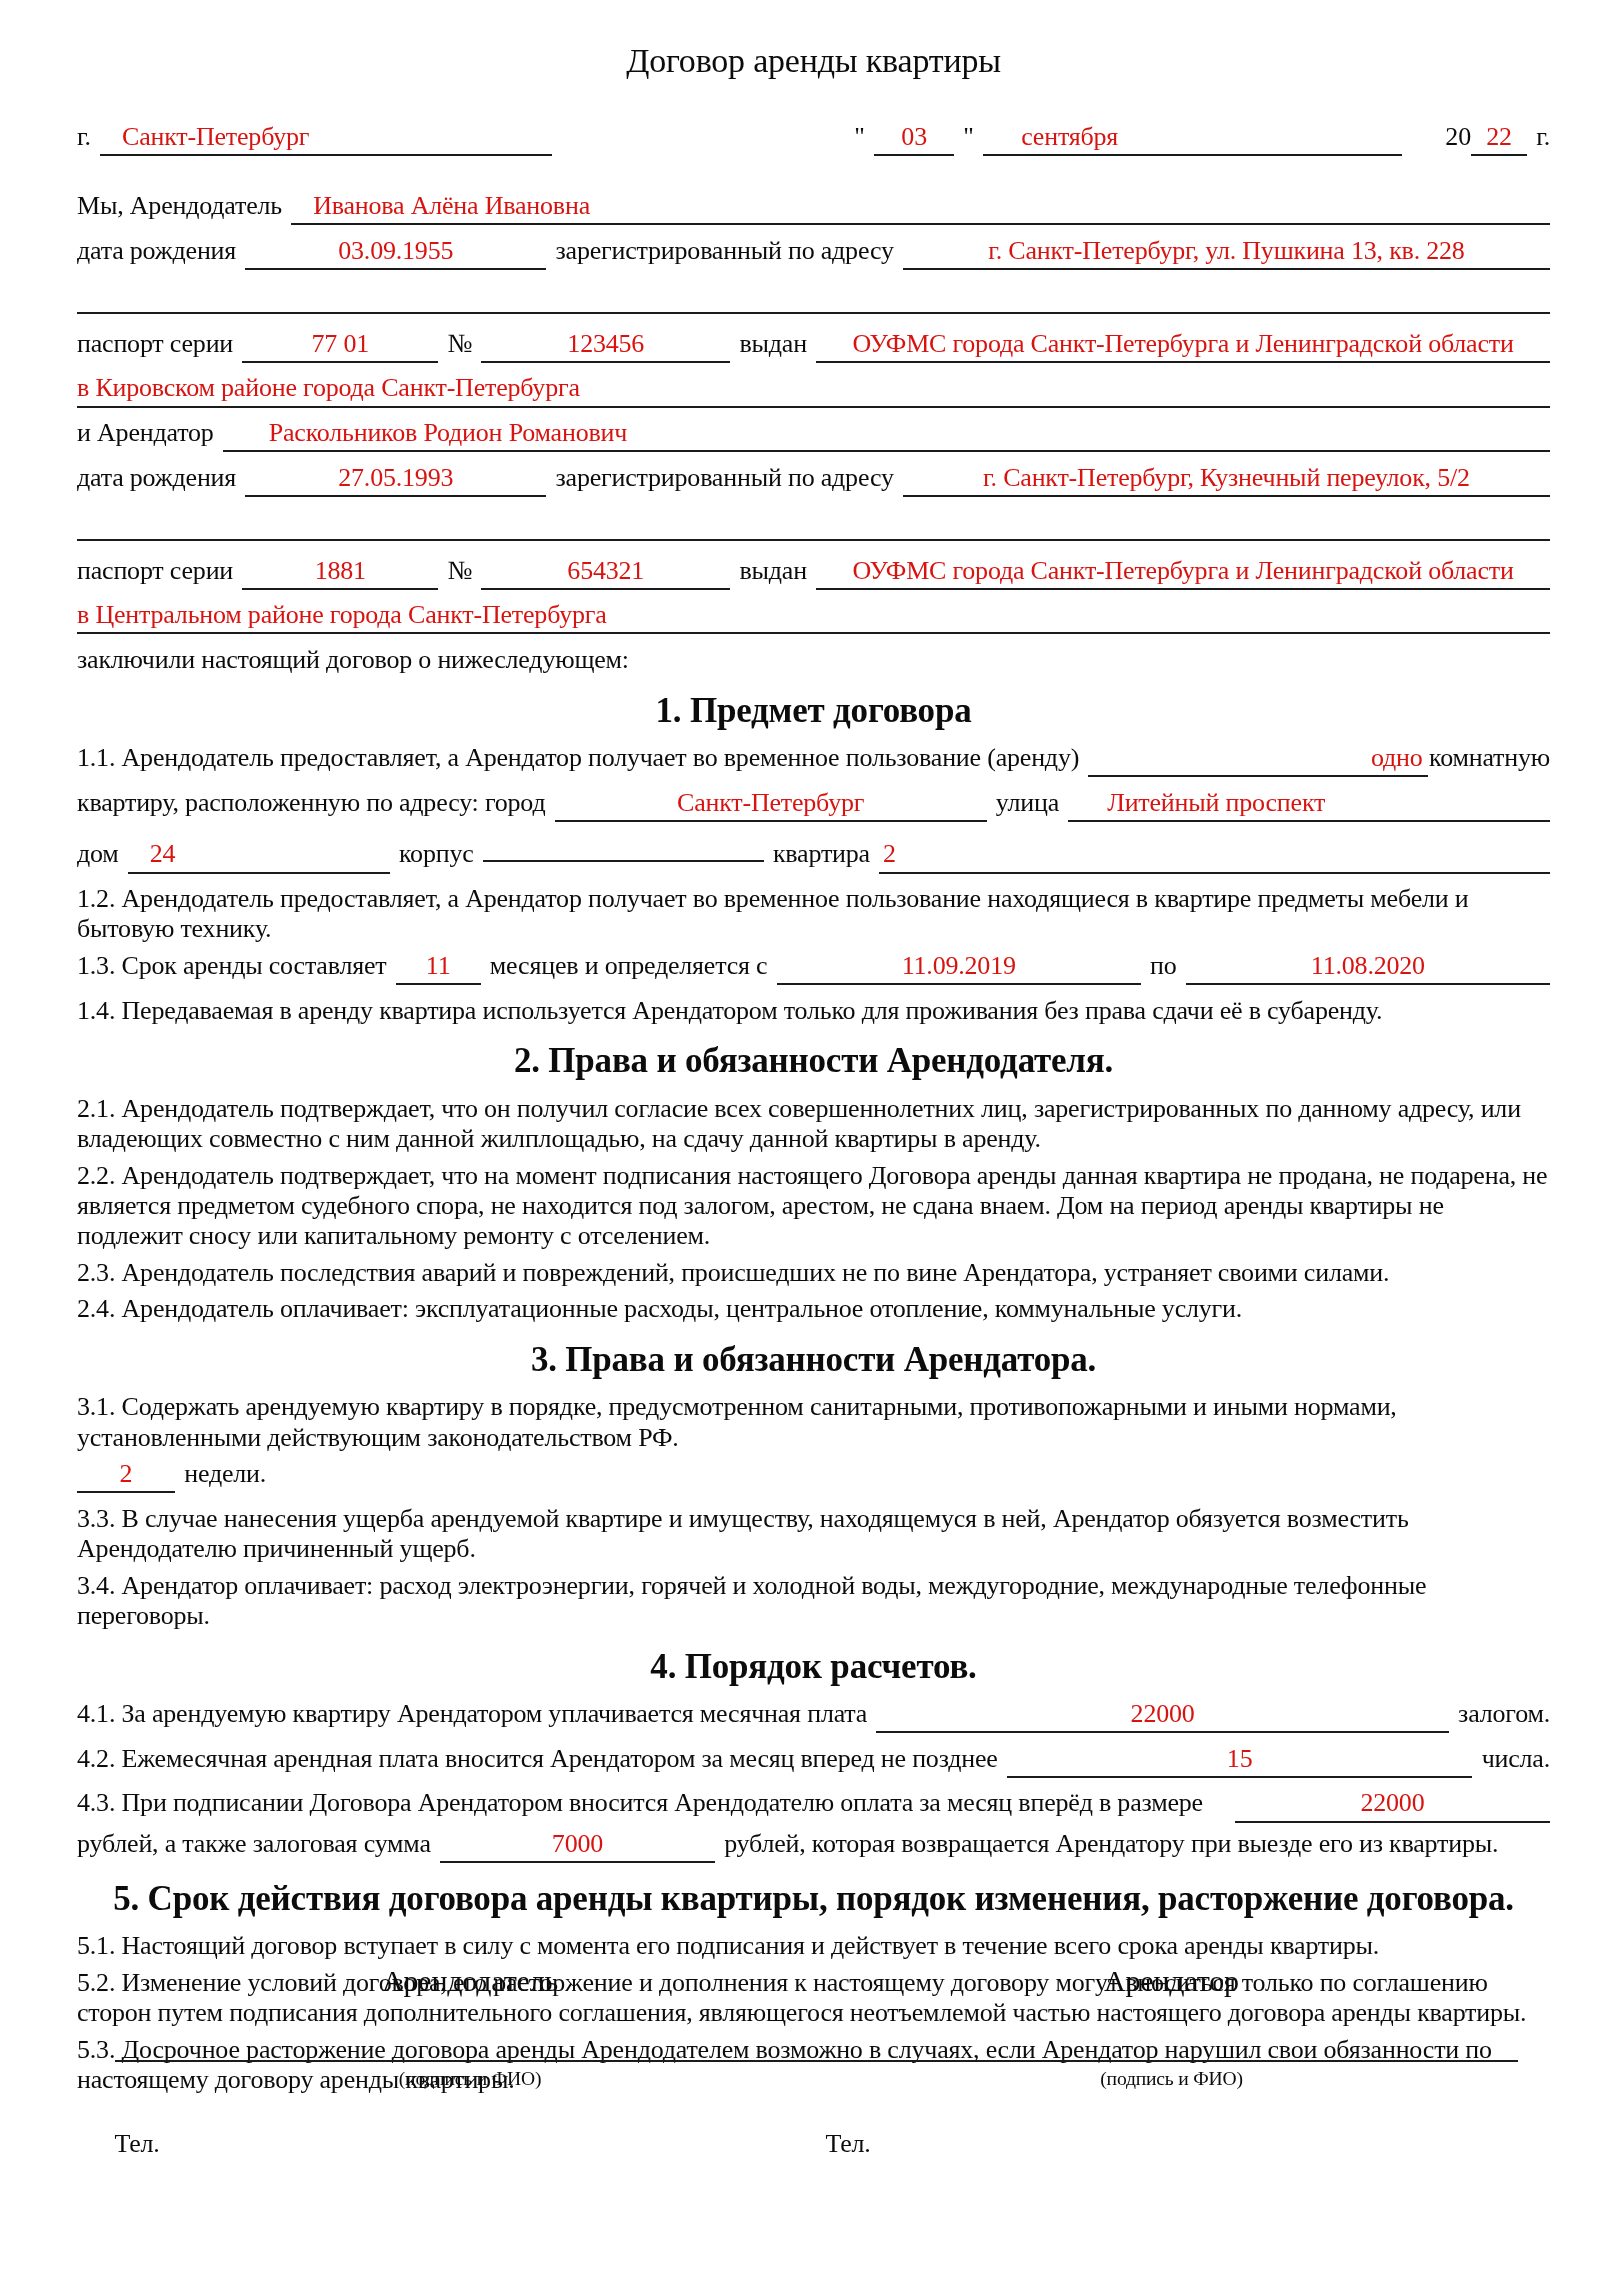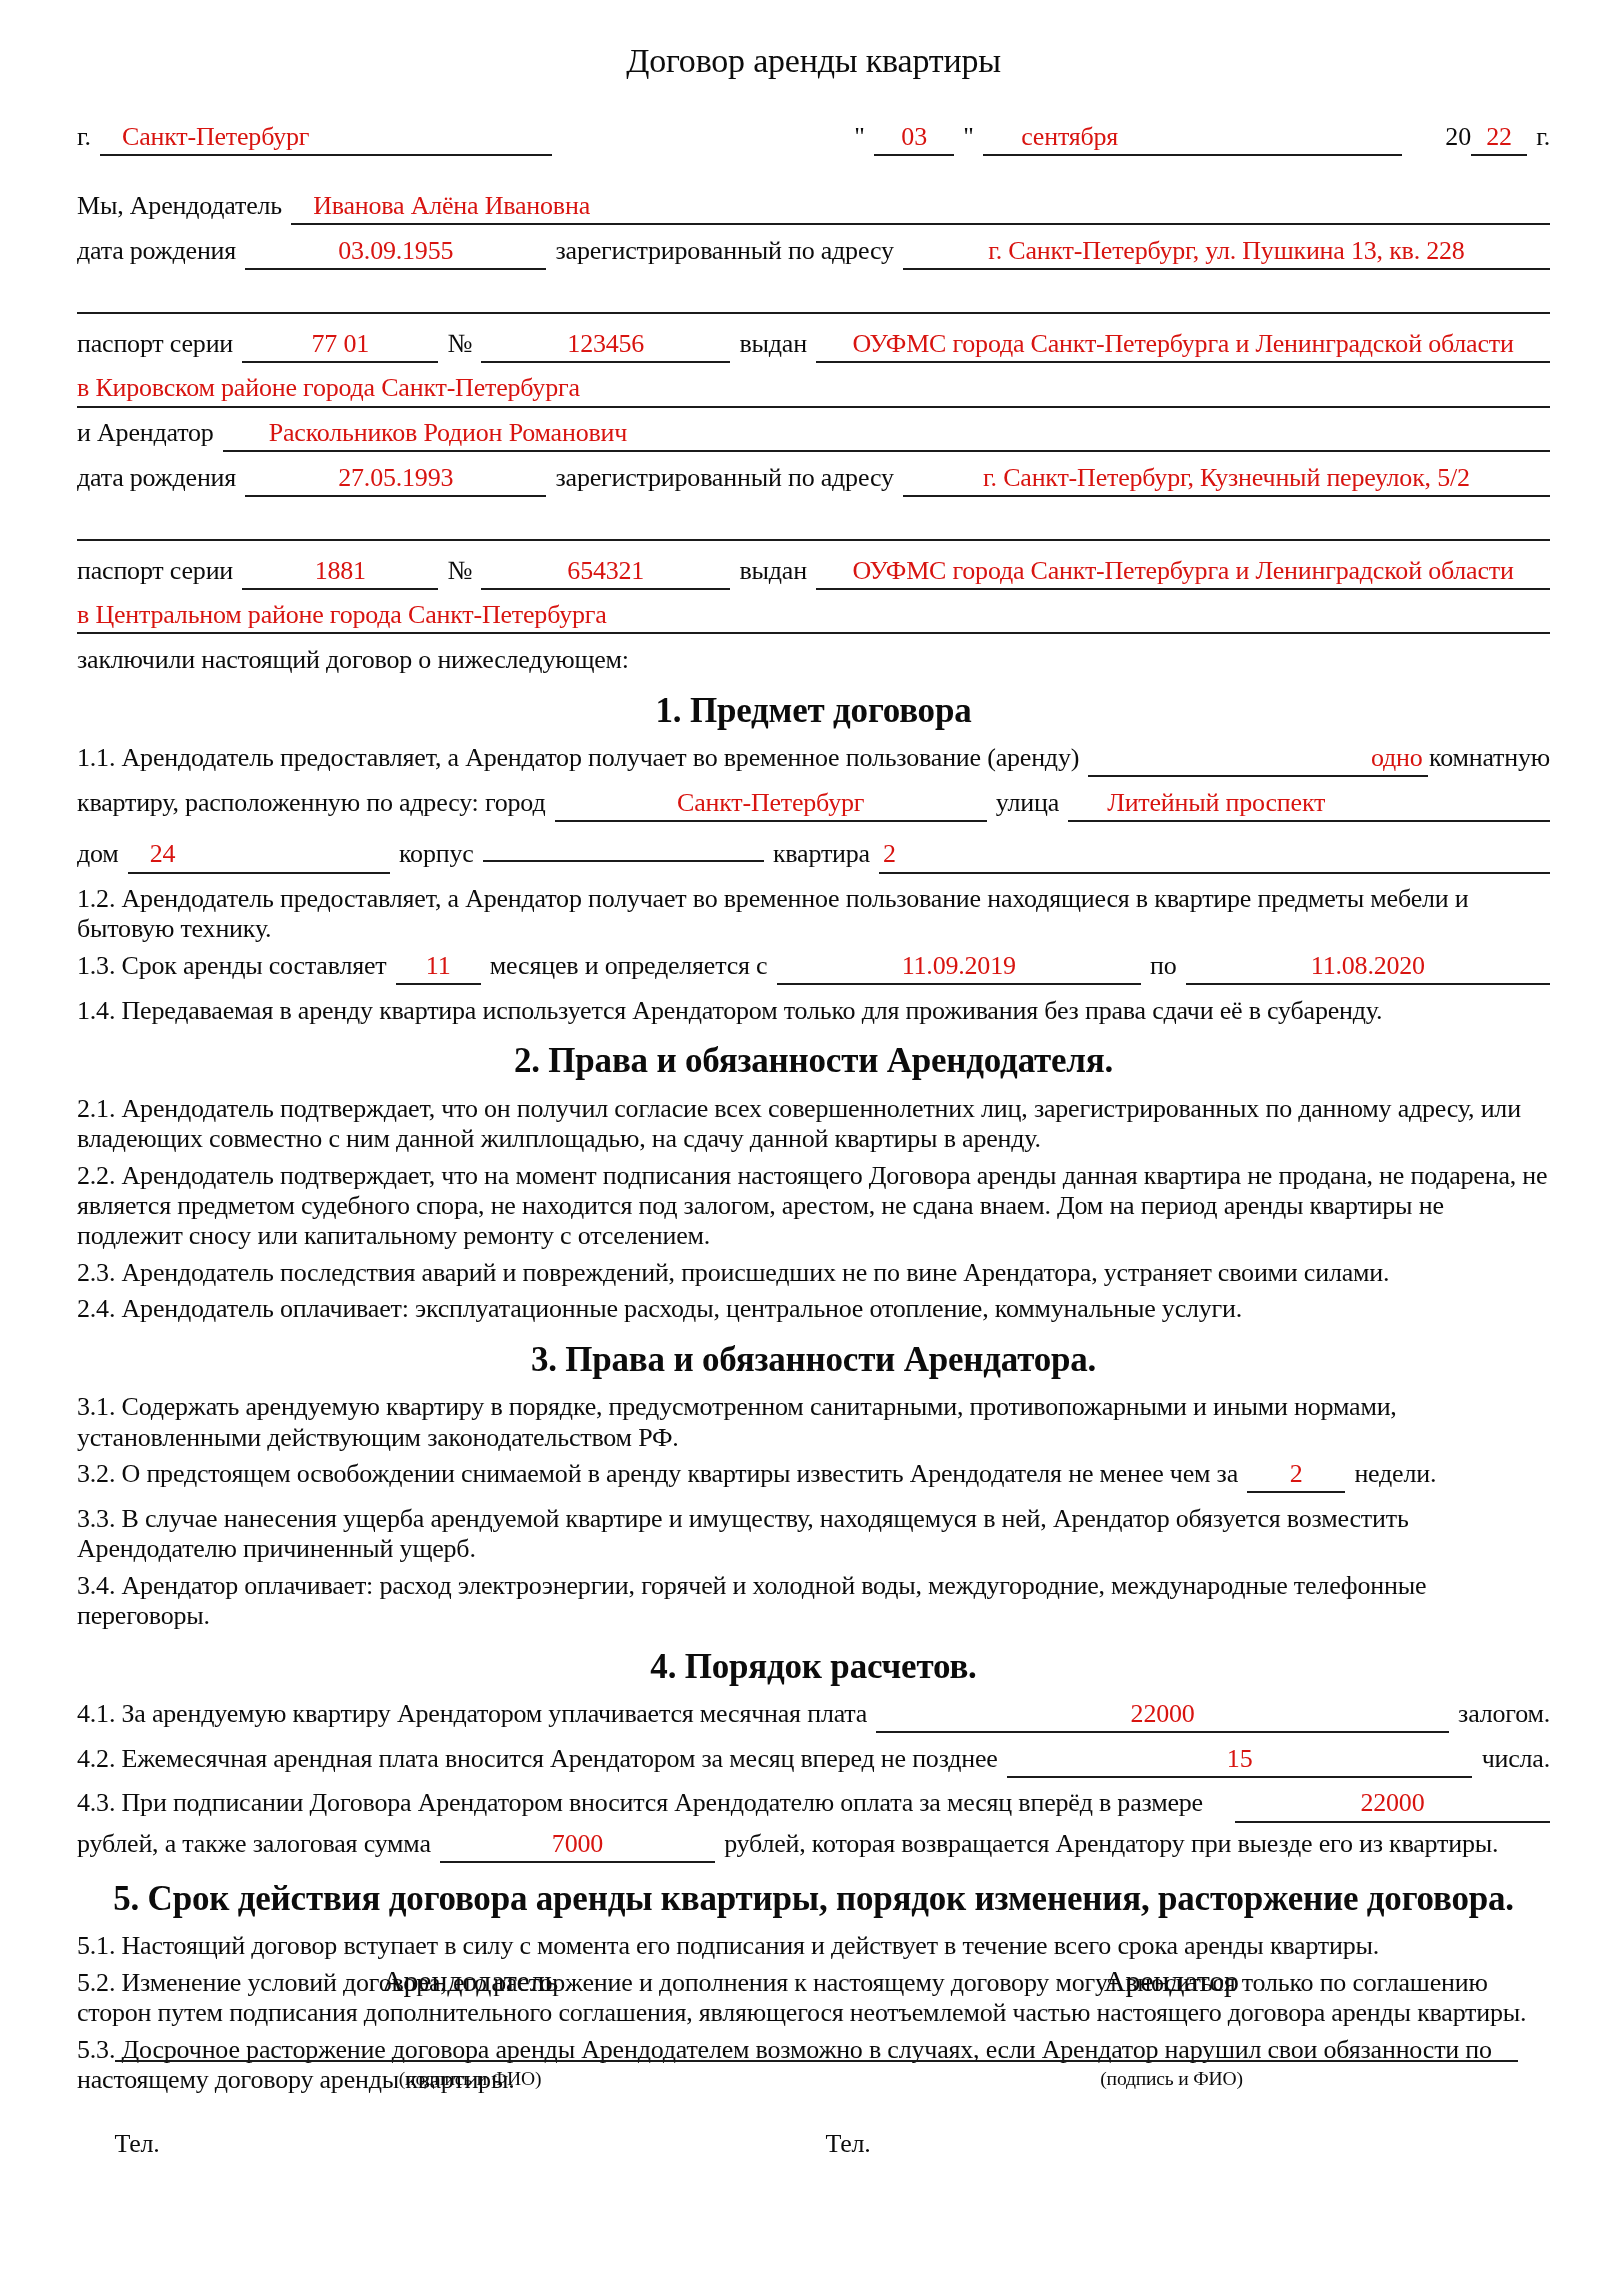--- a/index.html
+++ b/index.html
@@ -187,21 +187,20 @@
 
   <div class="sec-h">2. Права и обязанности Арендодателя.</div>
   <p class="para">2.1. Арендодатель подтверждает, что он получил согласие всех совершеннолетних лиц, зарегистрированных по данному адресу, или владеющих совместно с ним данной жилплощадью, на сдачу данной квартиры в аренду.</p>
   <p class="para">2.2. Арендодатель подтверждает, что на момент подписания настоящего Договора аренды данная квартира не продана, не подарена, не является предметом судебного спора, не находится под залогом, арестом, не сдана внаем. Дом на период аренды квартиры не подлежит сносу или капитальному ремонту с отселением.</p>
   <p class="para">2.3. Арендодатель последствия аварий и повреждений, происшедших не по вине Арендатора, устраняет своими силами.</p>
   <p class="para">2.4. Арендодатель оплачивает: эксплуатационные расходы, центральное отопление, коммунальные услуги.</p>
 
   <div class="sec-h">3. Права и обязанности Арендатора.</div>
   <p class="para">3.1. Содержать арендуемую квартиру в порядке, предусмотренном санитарными, противопожарными и иными нормами, установленными действующим законодательством РФ.</p>
   <div class="row">
-    <span class="lbl">3.2. О предстоящем освобождении снимаемой в аренду квартиры известить Арендодателя не менее чем за</span>
     <span class="field" style="flex:0 0 98px;">2</span>
     <span class="lbl">недели.</span>
   </div>
   <p class="para">3.3. В случае нанесения ущерба арендуемой квартире и имуществу, находящемуся в ней, Арендатор обязуется возместить Арендодателю причиненный ущерб.</p>
   <p class="para">3.4. Арендатор оплачивает: расход электроэнергии, горячей и холодной воды, междугородние, международные телефонные переговоры.</p>
 
   <div class="sec-h">4. Порядок расчетов.</div>
   <div class="row">
     <span class="lbl">4.1. За арендуемую квартиру Арендатором уплачивается месячная плата</span>
     <span class="field grow">22000</span>

